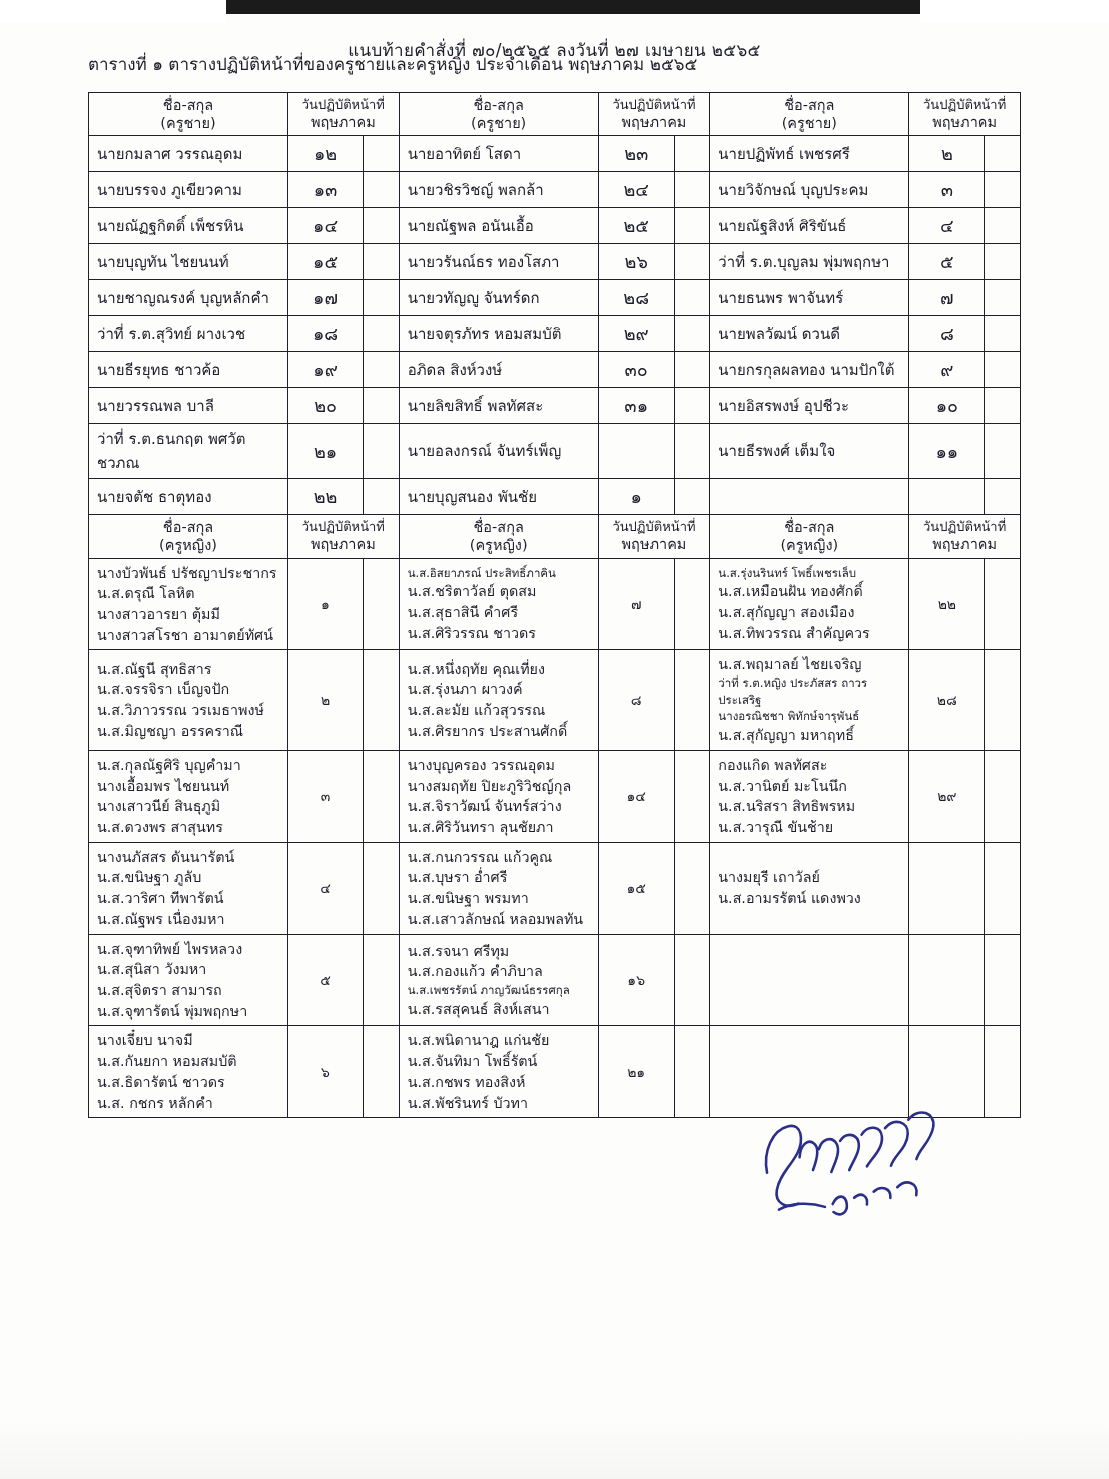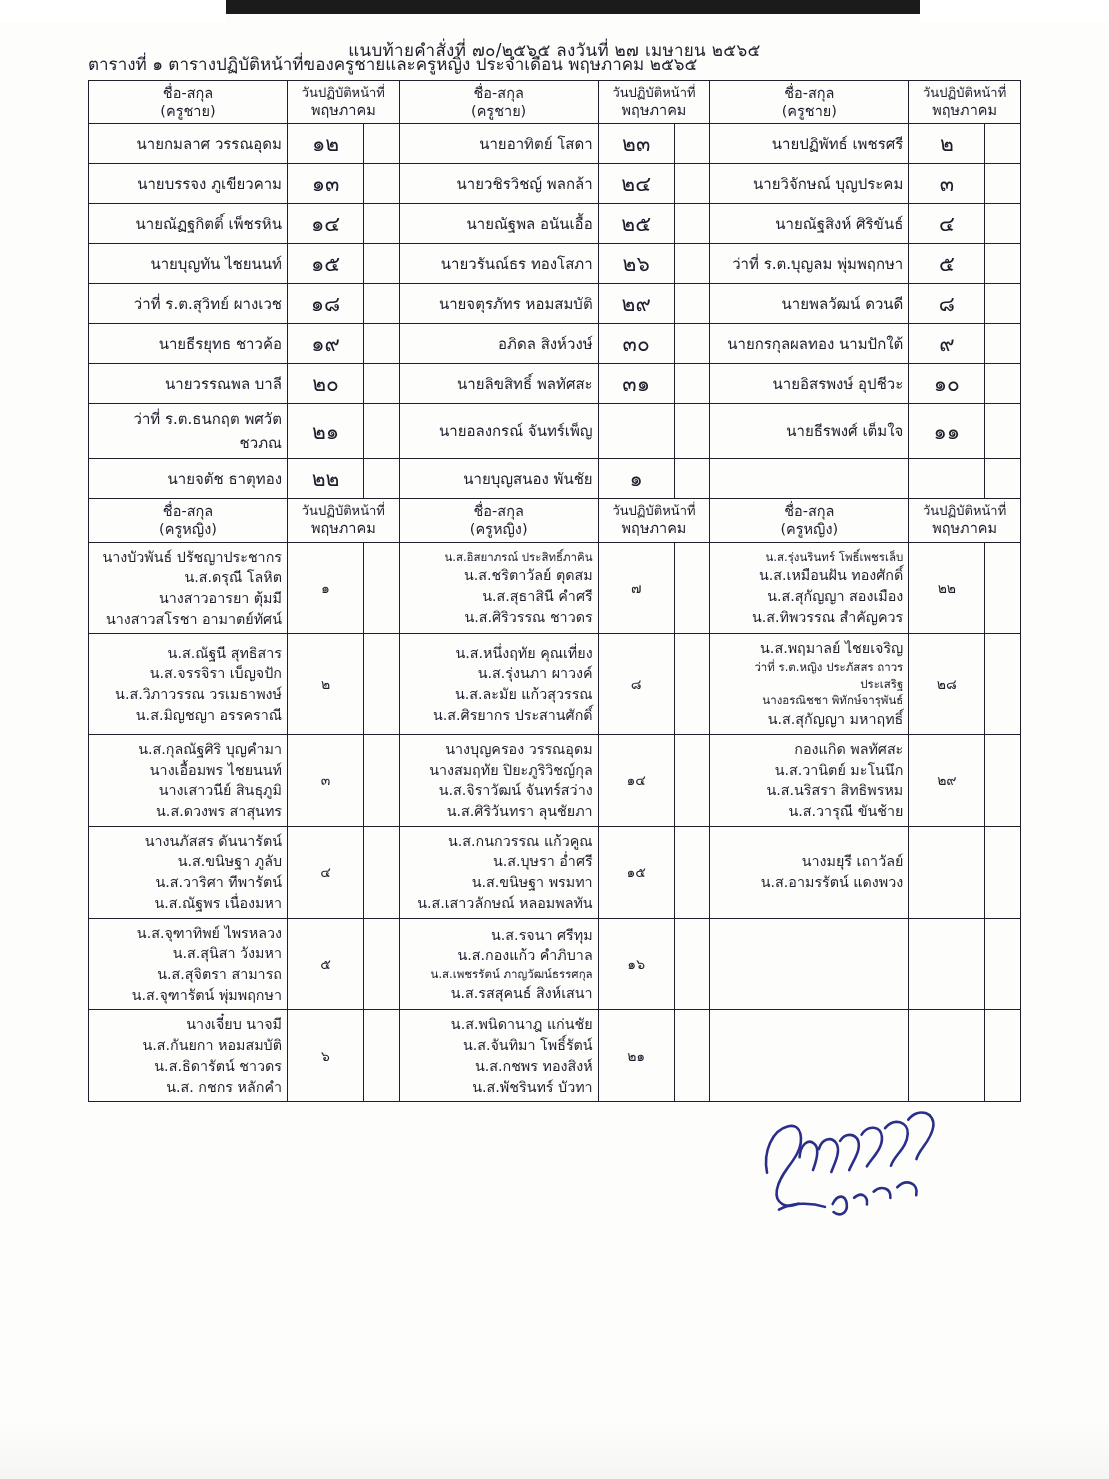--- a/index.html
+++ b/index.html
@@ -37,38 +37,38 @@
     position:absolute;left:0;right:0;top:36px;
     text-align:center;
     font-size:17px;letter-spacing:.3px;
   }
   .hdr-line2{
     position:absolute;left:88px;top:50px;
     font-size:17px;
   }
   table{
     position:absolute;
-    left:88px;top:80px;
+    left:88px;top:92px;
     width:933px;
     border-collapse:collapse;
     table-layout:fixed;
   }
   td,th{
     border:1.6px solid #20202c;
     padding:3px 5px;
     font-size:14.5px;
     font-weight:normal;
     vertical-align:middle;
   }
   th{font-weight:normal;text-align:center;line-height:1.25;font-size:14.5px;}
   .colname{width:196px;}
   .coldate{width:75px;}
   .colspare{width:35px;}
-  .name{ text-align:right; padding-left:8px; font-size:15px;}
-  .num{ text-align:center; font-size:21px;}
+  .name{ text-align:left; padding-left:8px; font-size:15px;}
+  .num{ text-align:center; font-size:18px;}
   .hdr-sub{font-size:13px;}
   .grp td{ line-height:1.45; font-size:14px; padding-top:4px;padding-bottom:4px;}
   .grp .name{ font-size:14.3px;margin-top:36px;}
   .small{font-size:11.5px;}
   .empty{}
   
   .sig{
     position:absolute;
     left:755px;top:1105px;
     width:210px;height:125px;
@@ -169,20 +169,31 @@
           </tr>
           <tr>
             <td class="name">นายบุญทัน  ไชยนนท์</td>
             <td class="num">๑๕</td>
             <td class="empty"></td>
             <td class="name">นายวรันณ์ธร  ทองโสภา</td>
             <td class="num">๒๖</td>
             <td class="empty"></td>
             <td class="name">ว่าที่ ร.ต.บุญลม  พุ่มพฤกษา</td>
             <td class="num">๕</td>
+            <td class="empty"></td>
+          </tr>
+          <tr>
+            <td class="name">นายชาญณรงค์  บุญหลักคำ</td>
+            <td class="num">๑๗</td>
+            <td class="empty"></td>
+            <td class="name">นายวทัญญู  จันทร์ดก</td>
+            <td class="num">๒๘</td>
+            <td class="empty"></td>
+            <td class="name">นายธนพร  พาจันทร์</td>
+            <td class="num">๗</td>
             <td class="empty"></td>
           </tr>
           <tr>
             <td class="name">ว่าที่ ร.ต.สุวิทย์  ผางเวช</td>
             <td class="num">๑๘</td>
             <td class="empty"></td>
             <td class="name">นายจตุรภัทร  หอมสมบัติ</td>
             <td class="num">๒๙</td>
             <td class="empty"></td>
             <td class="name">นายพลวัฒน์  ดวนดี</td>

